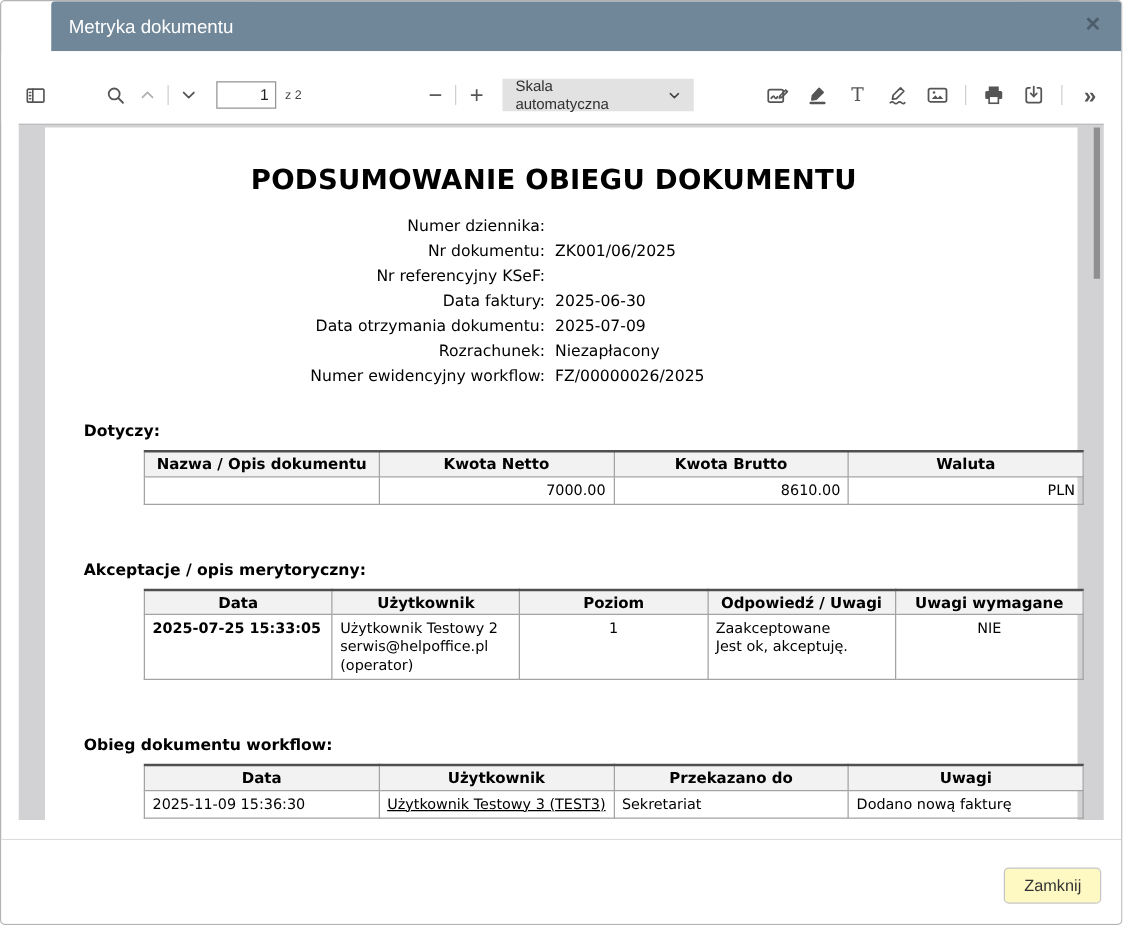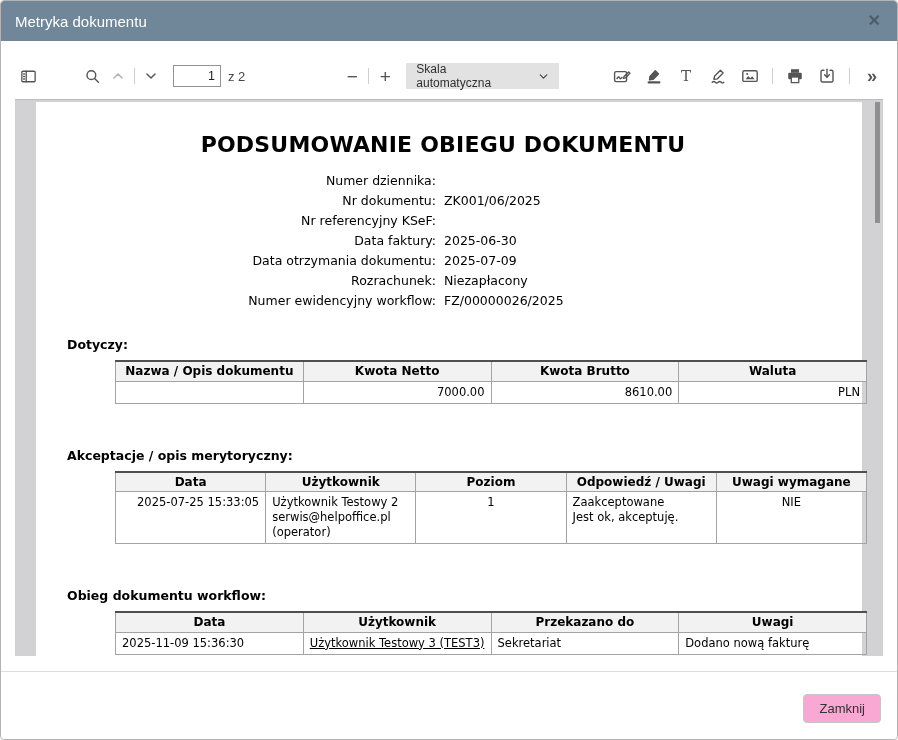--- a/index.html
+++ b/index.html
@@ -1,41 +1,41 @@
 <!DOCTYPE html>
 <html><head>
 <meta charset="utf-8">
 <style>
   * { margin:0; padding:0; box-sizing:border-box; }
   html,body { width:898px; height:740px; background:#fff; }
   body { font-family:"Liberation Sans", sans-serif; }
 
   .dialog { position:relative; width:898px; height:740px; background:#fff;
-            border:1px solid #b3b3b3; border-radius:4px; overflow:hidden; }
+            border:1px solid #b3b3b3; border-radius:4px; overflow:hidden;padding-left:40px; }
 
   
   .titlebar { height:40px; background:var(--titlebar,#6f8799); display:flex;
               align-items:center; padding:0 16px 0 14px; border-radius:3px 3px 0 0; }
   .titlebar-text { color:#fff; font-size:15px; }
   .close-x { margin-left:auto; color:#4d5d6c; font-size:16px; font-weight:bold;
              cursor:pointer; line-height:1; }
 
   
   .toolbar { position:absolute; top:40px; left:0; right:0; height:58px;
              display:flex; align-items:center; padding:12px 12px 0 14px; background:#fff; }
   .tbtn { background:none; border:none; width:26px; height:26px; display:flex;
           align-items:center; justify-content:center; color:#555; padding:0;
           cursor:pointer; font-family:inherit; flex:0 0 auto; }
   .tbtn.glyph { font-size:19px; line-height:1; }
   .tbtn.more { font-size:18px; font-weight:bold; color:#555; }
   .vsep { width:1px; height:16px; background:#cfcfcf; margin:0 3px; flex:0 0 auto; }
   .page-input { width:48px; height:22px; border:1px solid #949494; text-align:right;
                 padding:0 5px; font-size:12.5px; margin-left:9px; font-family:inherit;
                 color:#222; flex:0 0 auto; }
-  .page-count { font-size:13px; color:#474747; margin-left:7px; flex:0 0 auto; }
+  .page-count { font-size:10px; color:#474747; margin-left:7px; flex:0 0 auto; }
   .scale-select { height:26px; background:#e2e2e2; display:flex; align-items:center;
                   justify-content:space-between; padding:0 9px 0 10px; margin-left:8px;
                   font-size:12px; color:#303030; width:153px; cursor:pointer; flex:0 0 auto;gap:20px; }
   .toolbar-right { margin-left:auto; display:flex; align-items:center; gap:6px; }
 
   
   .viewer { position:absolute; top:98px; left:14px; right:14px; bottom:83px;
             background:var(--viewerbg,#d2d2d5); border-top:1px solid #bcbcbf; overflow:hidden; }
   .page { position:absolute; top:2px; left:21px; right:21px; bottom:-40px; background:#fff; }
   .doc-content { padding:0 43px 0 31px; font-family:"DejaVu Sans", sans-serif; color:#000; }
@@ -54,21 +54,21 @@
                   font-size:12px; padding:2px 6px; height:20px; text-align:center; }
   .doc-table td { border:1px solid #a3a3a3; padding:3px 6px; vertical-align:top;
                   line-height:15px; white-space:pre-line; height:22px; }
   .scroll-thumb { position:absolute; top:2px; right:3px; width:5px; height:121px;
                   background:#8f8f8f; cursor:pointer; }
 
   
   .footer { position:absolute; left:0; right:0; bottom:0; height:68px; background:#fff;
             border-top:1px solid #dcdcdc; border-radius:0 0 4px 4px; }
   .close-btn { position:absolute; right:16px; top:22px; height:29px; padding:0 15px;
-               background:#f9a8d4; border:1px solid #c6c6c6; border-radius:4px; font-size:13px;
+               background:#fef9c3; border:1px solid #c6c6c6; border-radius:4px; font-size:13px;
                color:#333; cursor:pointer; font-family:inherit; }
 
   svg { display:block; }
 </style>
 </head>
 <body>
 
 <div class="dialog" style="--titlebar: #6f8799; --viewerbg: #d2d2d5; --thbg: #f2f2f2;">
 
   <div class="titlebar">
@@ -262,21 +262,21 @@
                   <tr>
                     <th style="width: 20%;">Data</th>
                     <th style="width: 20%;">Użytkownik</th>
                     <th style="width: 20%;">Poziom</th>
                     <th style="width: 20%;">Odpowiedź / Uwagi</th>
                     <th style="width: 20%;">Uwagi wymagane</th>
                   </tr>
                 </thead>
                 <tbody>
                   <tr>
-                    <td style="text-align: right;">2025-07-25 15:33:05</td>
+                    <td style="text-align: left; font-weight: bold;">2025-07-25 15:33:05</td>
                     <td style="text-align: left;">Użytkownik Testowy 2
 serwis@helpoffice.pl
 (operator)</td>
                     <td style="text-align: center;">1</td>
                     <td style="text-align: left;">Zaakceptowane
 Jest ok, akceptuję.</td>
                     <td style="text-align: center;">NIE</td>
                   </tr>
                 </tbody>
               </table>

